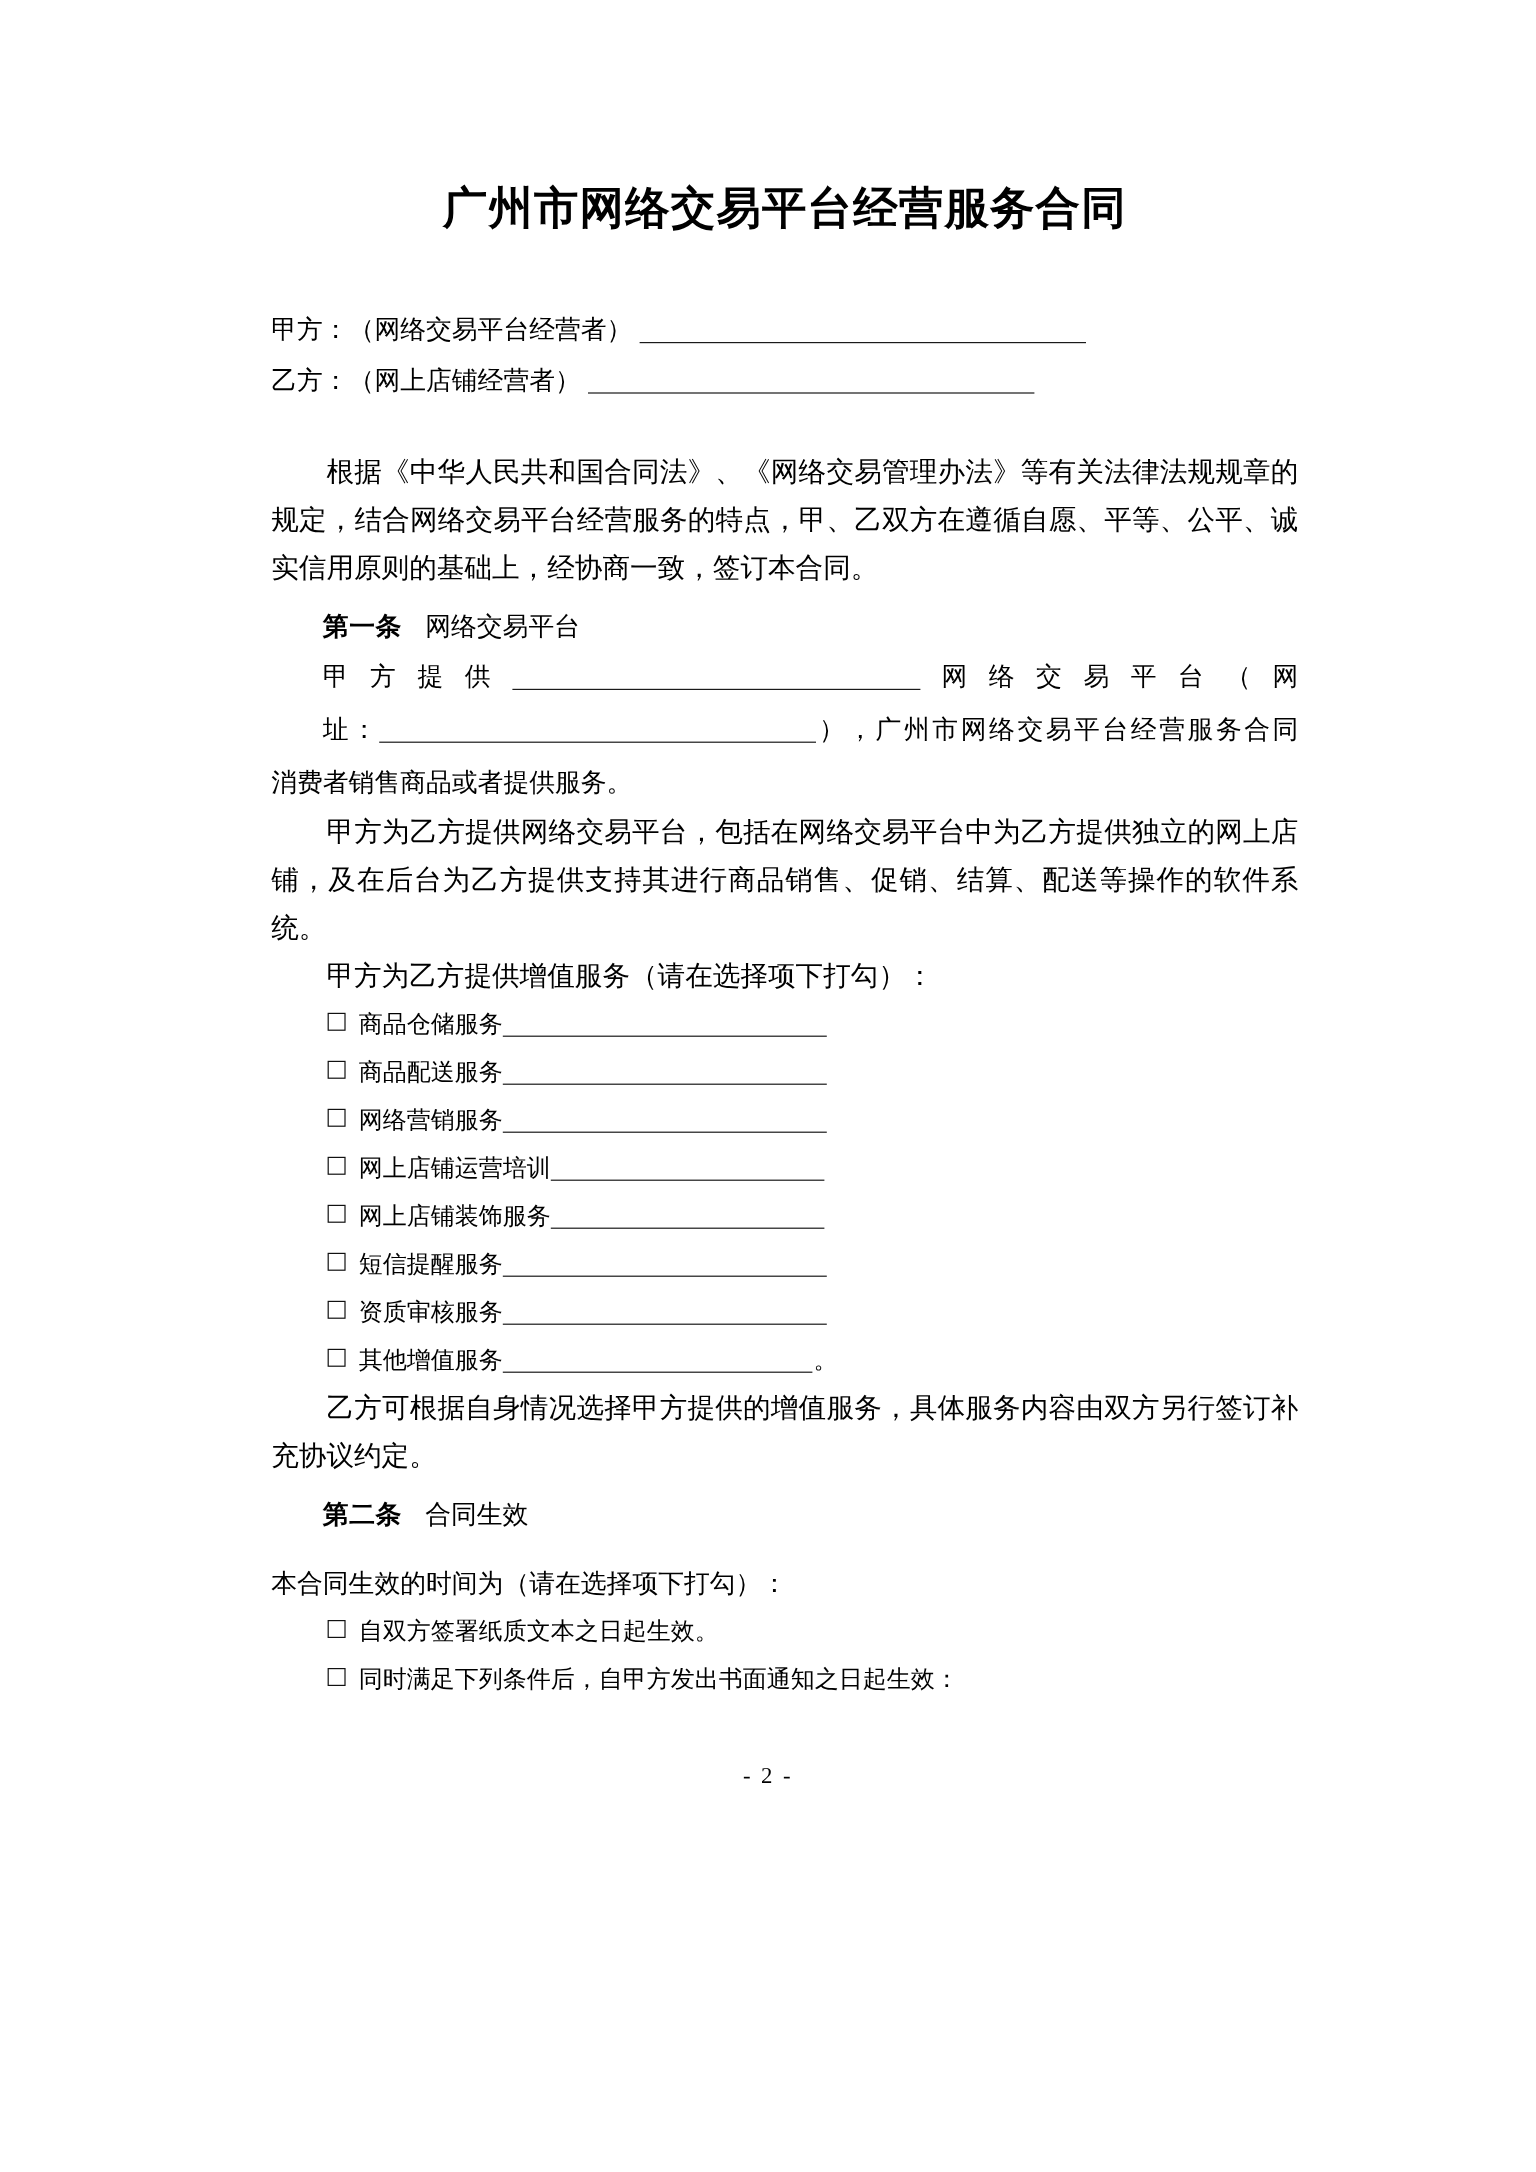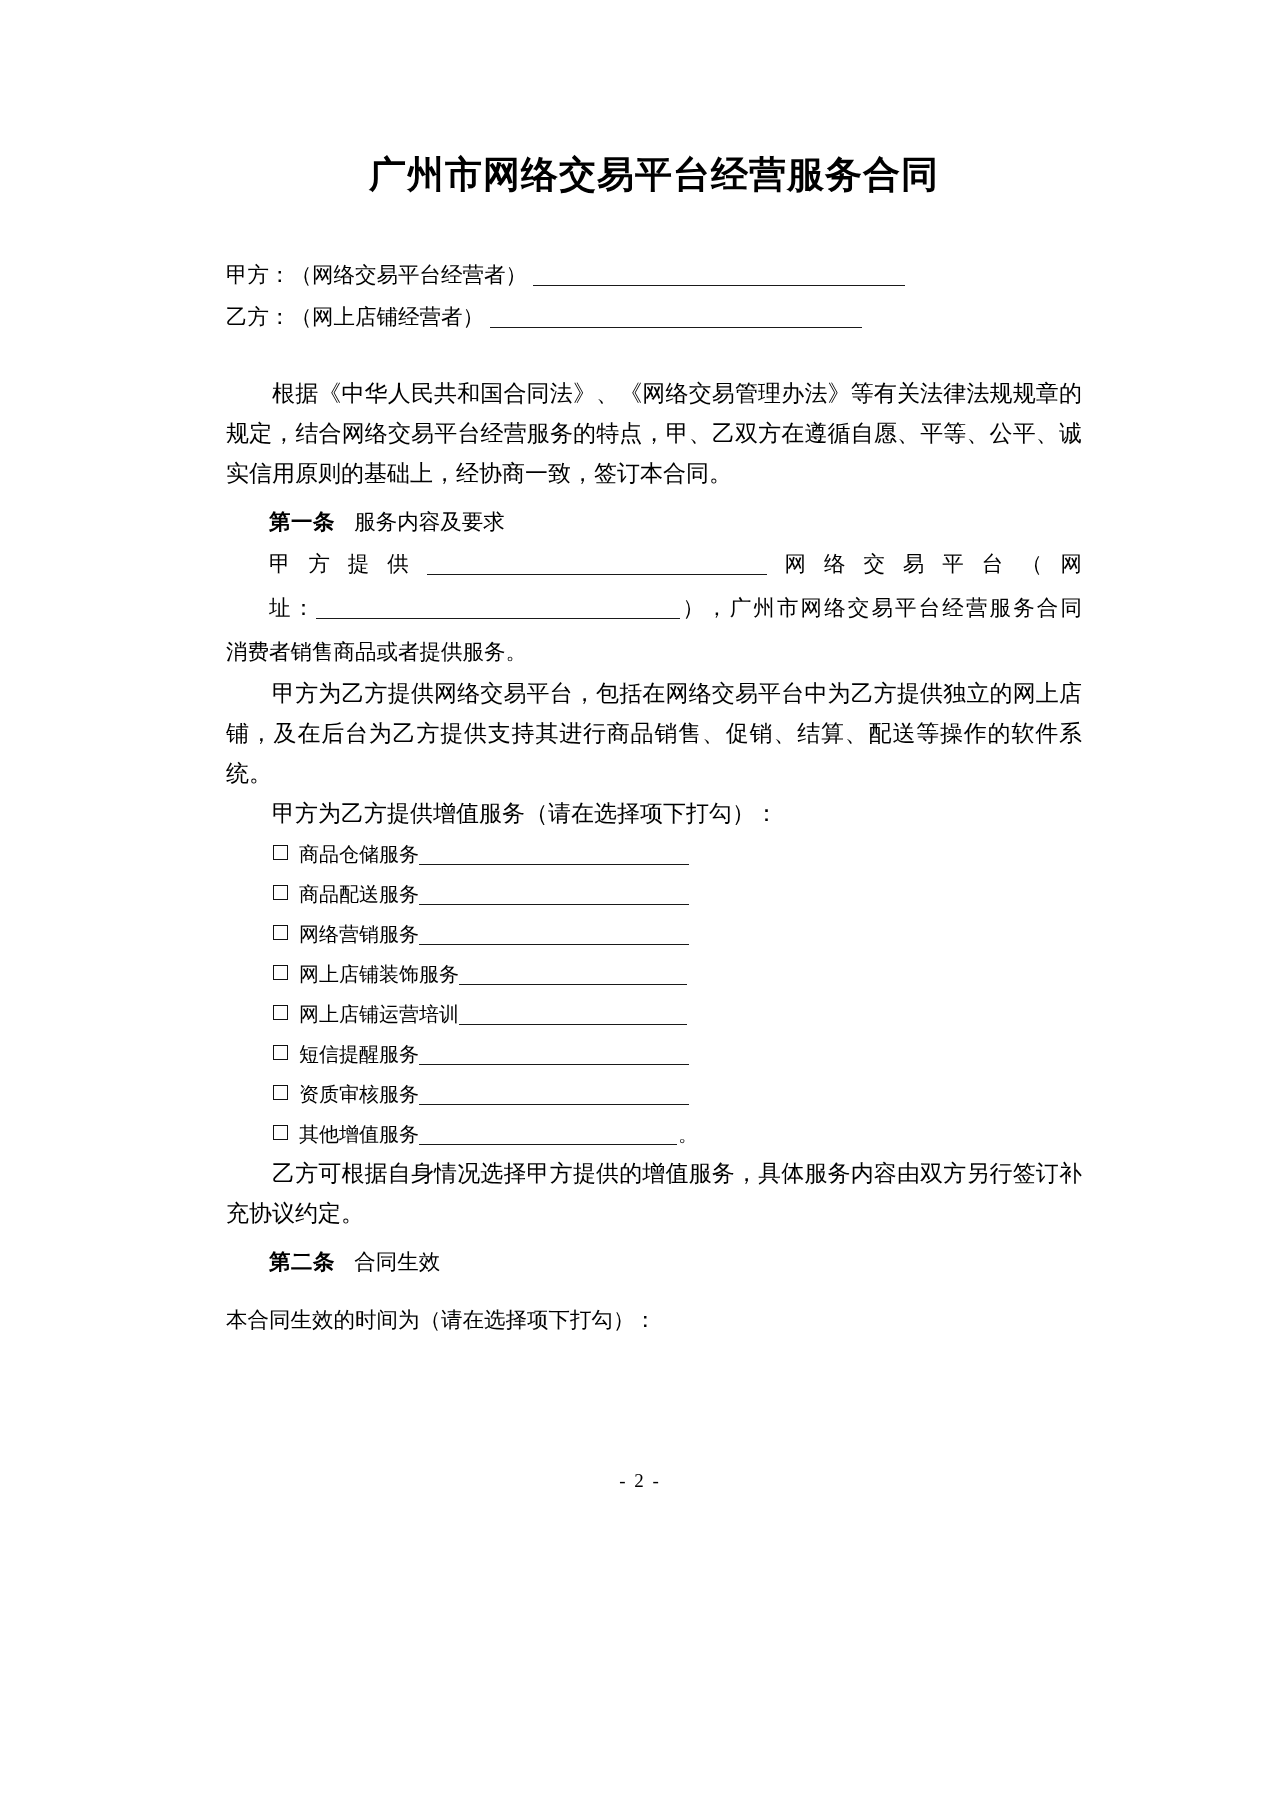--- a/index.html
+++ b/index.html
@@ -158,21 +158,21 @@
         <span class="label">甲方：（网络交易平台经营者）</span><span class="blank blank-party"></span>
       </div>
       <div class="party-line">
         <span class="label">乙方：（网上店铺经营者）</span><span class="blank blank-party"></span>
       </div>
     </div>
 
     <p class="para first-body">根据《中华人民共和国合同法》、《网络交易管理办法》等有关法律法规规章的规定，结合网络交易平台经营服务的特点，甲、乙双方在遵循自愿、平等、公平、诚实信用原则的基础上，经协商一致，签订本合同。</p>
 
     <div class="section-head">
-      <span class="num">第一条</span><span class="gap"></span><span>服务内容及要求</span>
+      <span class="num">第一条</span><span class="gap"></span><span>网络交易平台</span>
     </div>
 
     <div class="stretch-para">
       <span class="stretch-line">
         <span>甲方提供</span><span class="blank blank-inline-1"></span><span>网络交易平台（网</span>
       </span>
       <span class="stretch-line">
         <span>址：</span><span class="blank blank-inline-2"></span><span>），广州市网络交易平台经营服务合同</span>
       </span>
       <span style="display:block;text-indent:0">消费者销售商品或者提供服务。</span>
@@ -186,24 +186,24 @@
       <li class="check-item">
         <span class="checkbox"></span><span>商品仓储服务</span><span class="item-blank" style="width:270px"></span>
       </li>
       <li class="check-item">
         <span class="checkbox"></span><span>商品配送服务</span><span class="item-blank" style="width:270px"></span>
       </li>
       <li class="check-item">
         <span class="checkbox"></span><span>网络营销服务</span><span class="item-blank" style="width:270px"></span>
       </li>
       <li class="check-item">
+        <span class="checkbox"></span><span>网上店铺运营培训</span><span class="item-blank" style="width:228px"></span>
+      </li>
+      <li class="check-item">
         <span class="checkbox"></span><span>网上店铺装饰服务</span><span class="item-blank" style="width:228px"></span>
-      </li>
-      <li class="check-item">
-        <span class="checkbox"></span><span>网上店铺运营培训</span><span class="item-blank" style="width:228px"></span>
       </li>
       <li class="check-item">
         <span class="checkbox"></span><span>短信提醒服务</span><span class="item-blank" style="width:270px"></span>
       </li>
       <li class="check-item">
         <span class="checkbox"></span><span>资质审核服务</span><span class="item-blank" style="width:270px"></span>
       </li>
       <li class="check-item">
         <span class="checkbox"></span><span>其他增值服务</span><span class="item-blank" style="width:258px"></span><span class="trailing-period">。</span>
       </li>
@@ -212,17 +212,25 @@
     <p class="para">乙方可根据自身情况选择甲方提供的增值服务，具体服务内容由双方另行签订补充协议约定。</p>
 
     <div class="section-head">
       <span class="num">第二条</span><span class="gap"></span><span>合同生效</span>
     </div>
 
     <div class="spacer-sm"></div>
 
     <p class="effect-intro">本合同生效的时间为（请在选择项下打勾）：</p>
 
+    <ul class="check-list">
+      <li class="check-item">
+        <span class="checkbox"></span><span>自双方签署纸质文本之日起生效。</span>
+      </li>
+      <li class="check-item">
+        <span class="checkbox"></span><span>同时满足下列条件后，自甲方发出书面通知之日起生效：</span>
+      </li>
+    </ul>
 
   </div>
 
   <div class="page-number">- 2 -</div>
 </div>
 
 </body></html>

